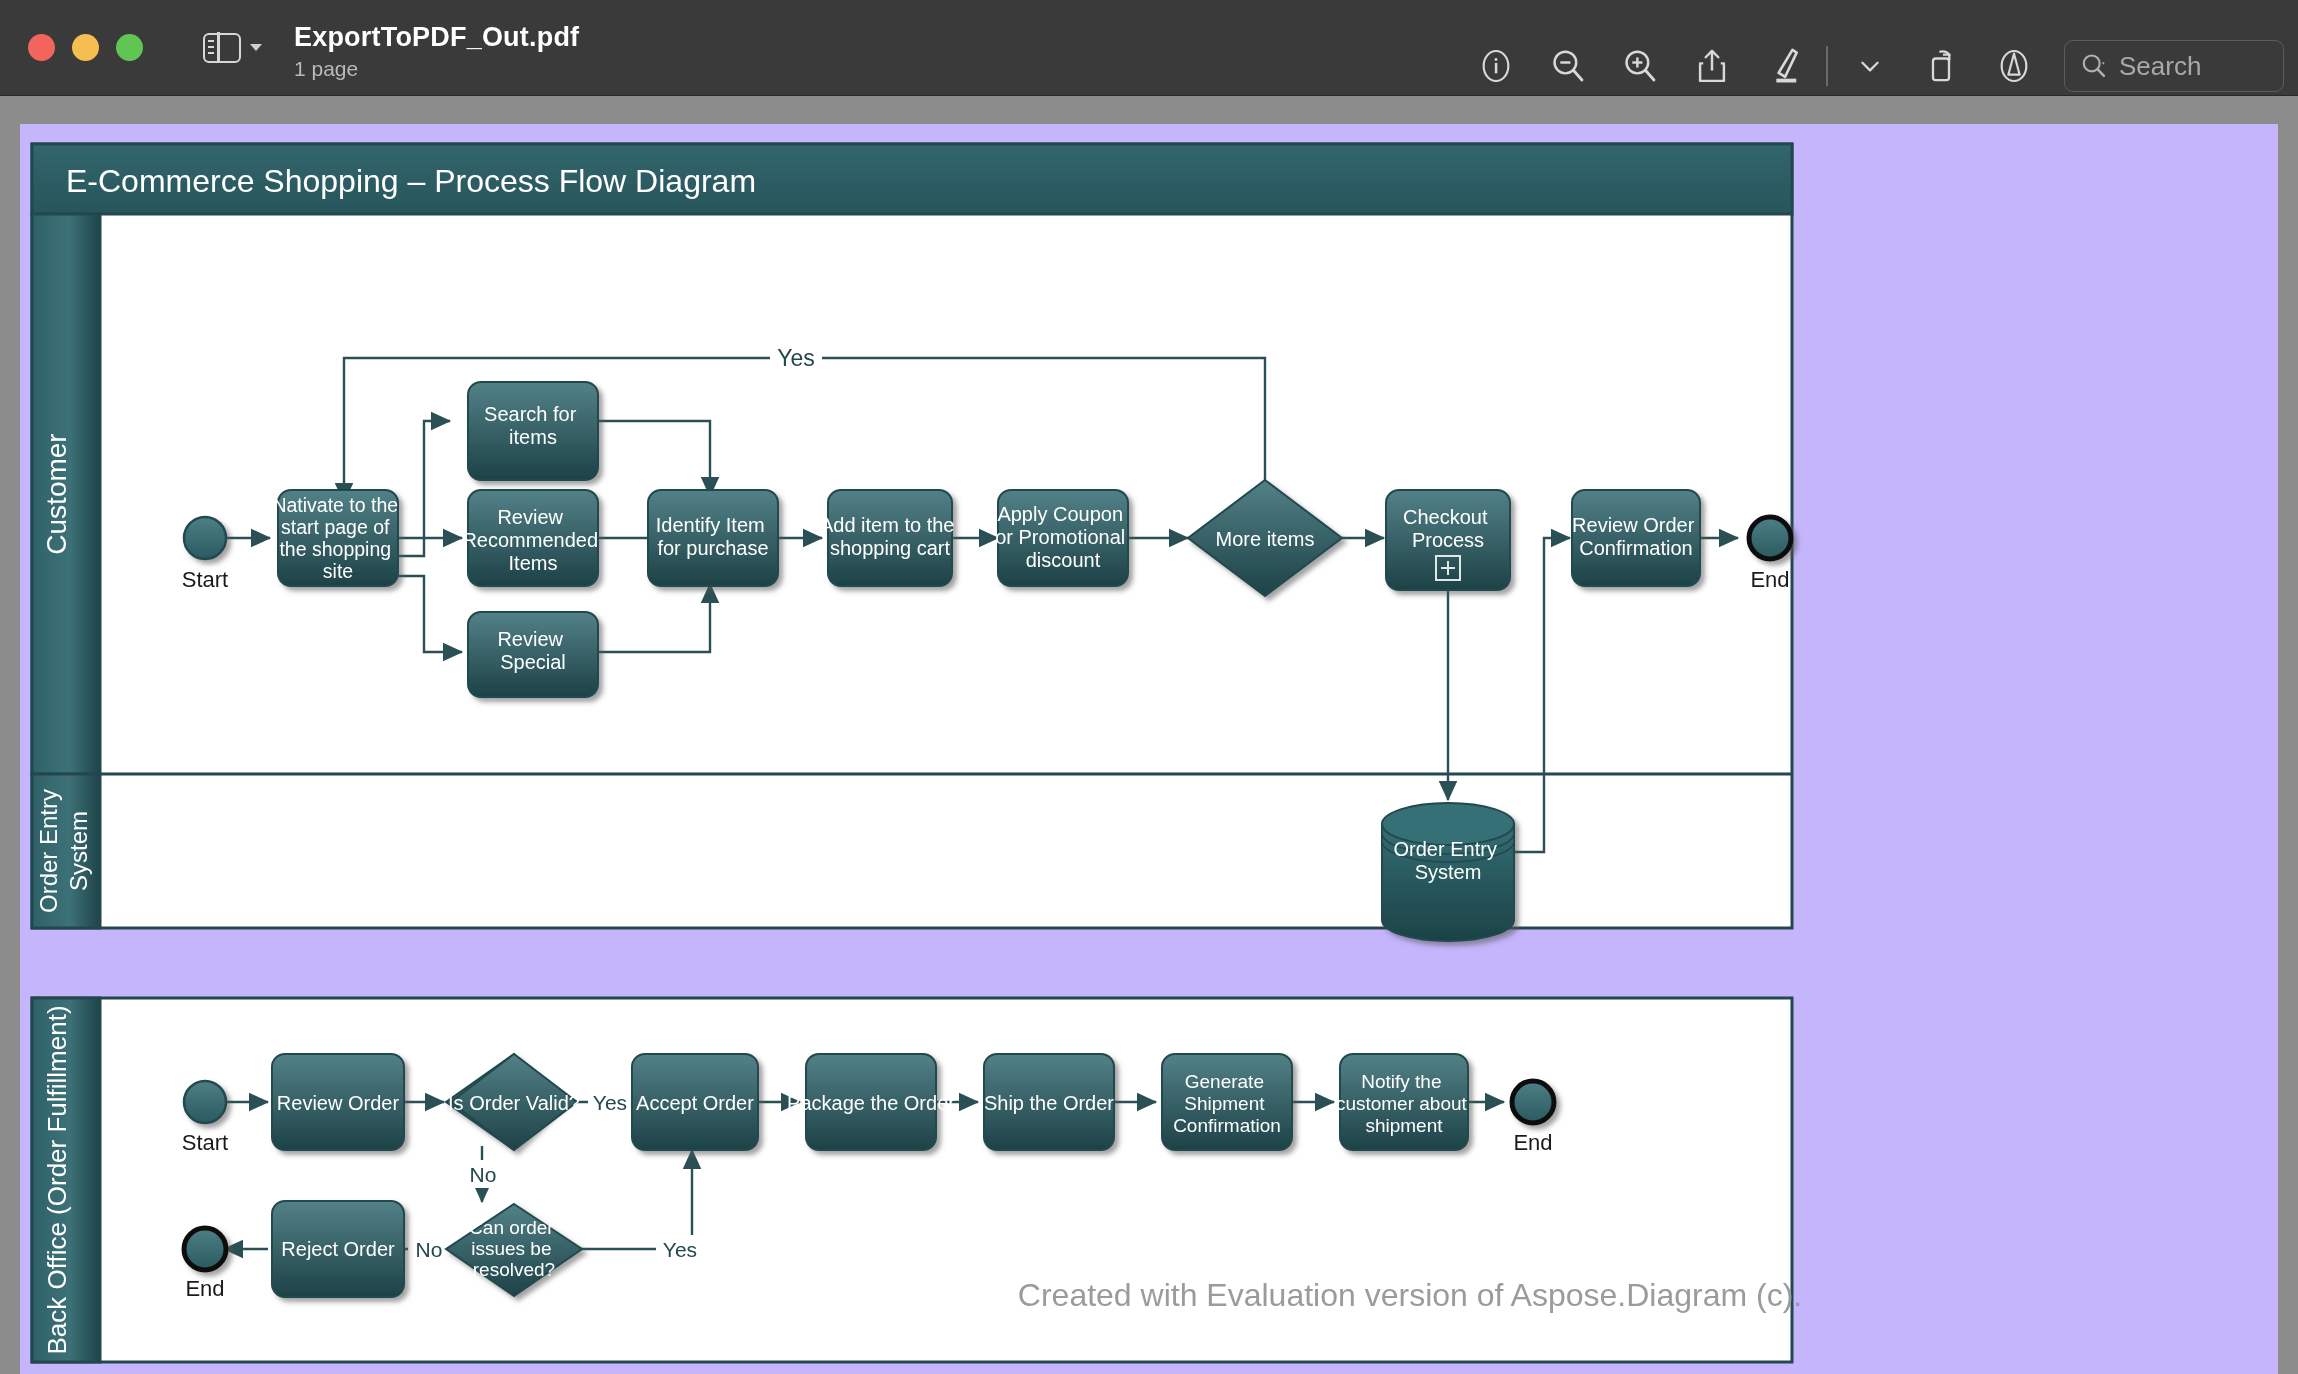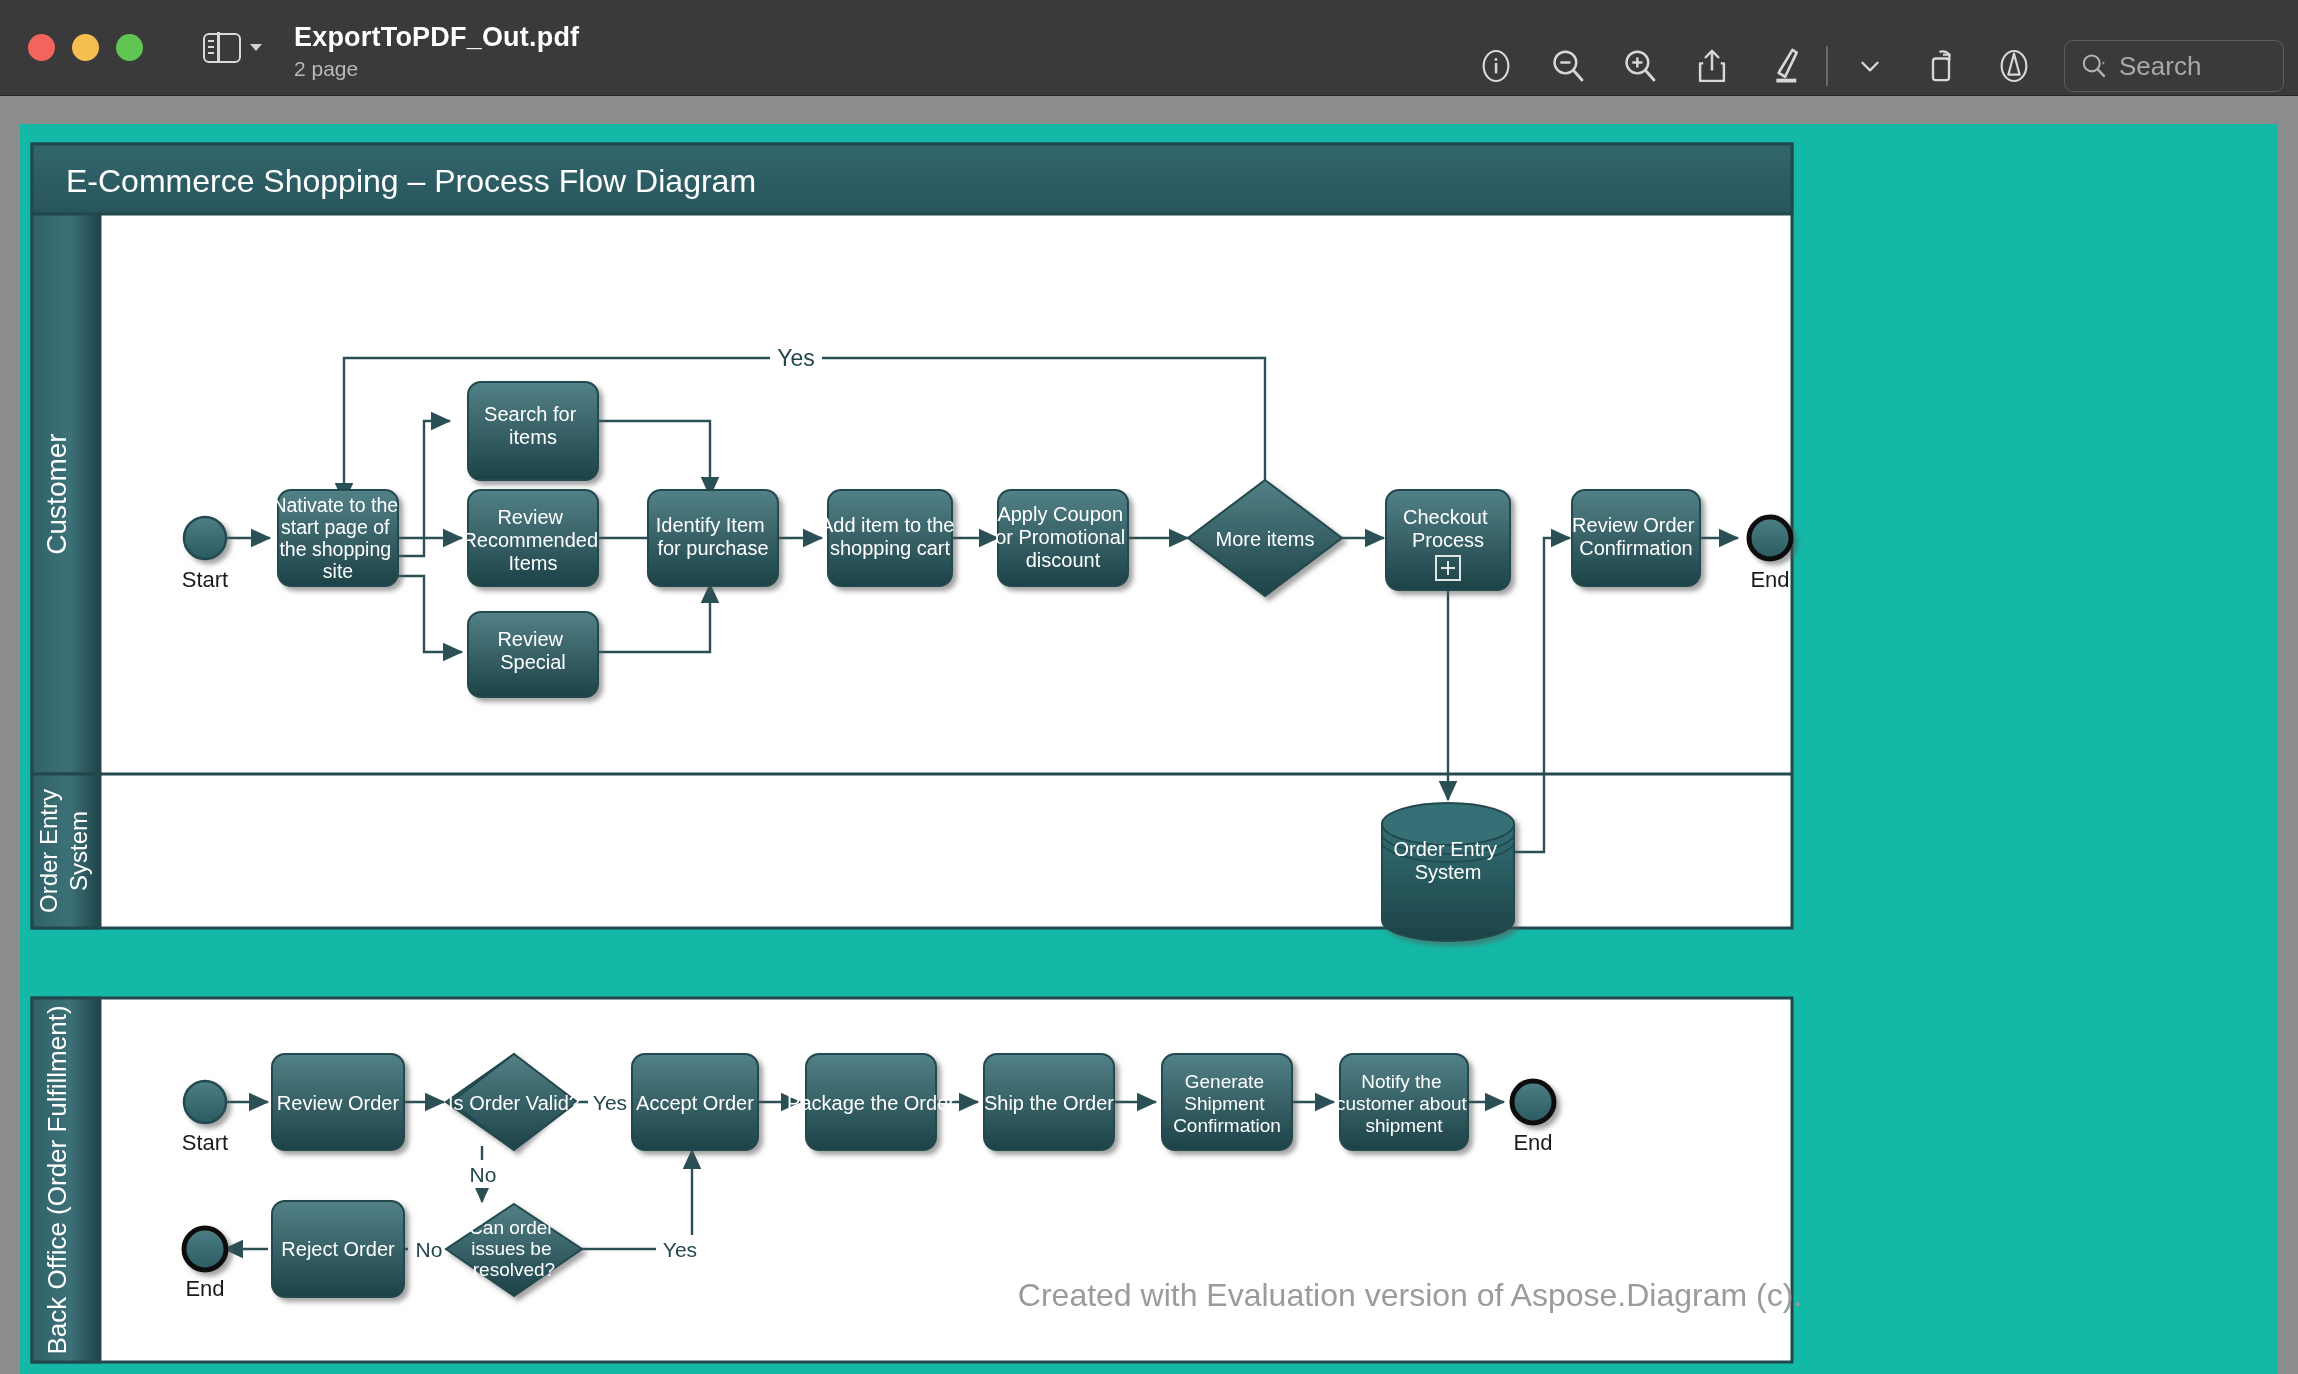--- a/index.html
+++ b/index.html
@@ -63,21 +63,21 @@
   .search-box{
     width:220px;height:52px;border:1.5px solid #5d5d5d;border-radius:9px;
     display:flex;align-items:center;padding:0 12px;box-sizing:border-box;gap:8px;
     margin-left:14px;
   }
   .search-ph{color:#a9a9a9;font-size:26px;}
 
   
   .page{
     position:absolute;left:20px;top:124px;width:2258px;height:1250px;
-    background:#14b8a6;
+    background:#c4b5fd;
   }
 
   .diagram{
     position:absolute;left:0;top:0;width:2258px;height:1250px;
   }
   .diagram svg{display:block;}
 
   
 </style>
 </head>
@@ -91,21 +91,21 @@
     <div class="dot green"></div>
   </div>
 
   <div class="sidebar-toggle">
     <div class="sb-icon"></div>
     <div class="chev"></div>
   </div>
 
   <div class="doc-meta">
     <div class="doc-title">ExportToPDF_Out.pdf</div>
-    <div class="doc-sub">2 page</div>
+    <div class="doc-sub">1 page</div>
   </div>
 
   <div class="tb-right">
 
     <div class="tb-btn">
       <svg width="40" height="40" viewBox="0 0 24 24">
         <ellipse cx="12" cy="12" rx="7.4" ry="9" fill="none" stroke="#d8d8d8" stroke-width="1.3"></ellipse>
         <circle cx="12" cy="8.1" r="0.85" fill="#d8d8d8"></circle>
         <rect x="11.3" y="10.2" width="1.5" height="6.2" fill="#d8d8d8"></rect>
       </svg>

